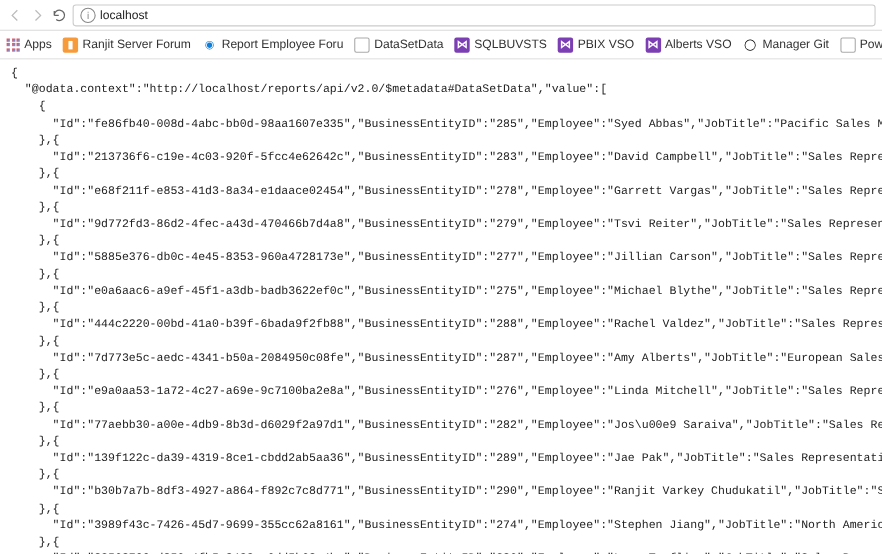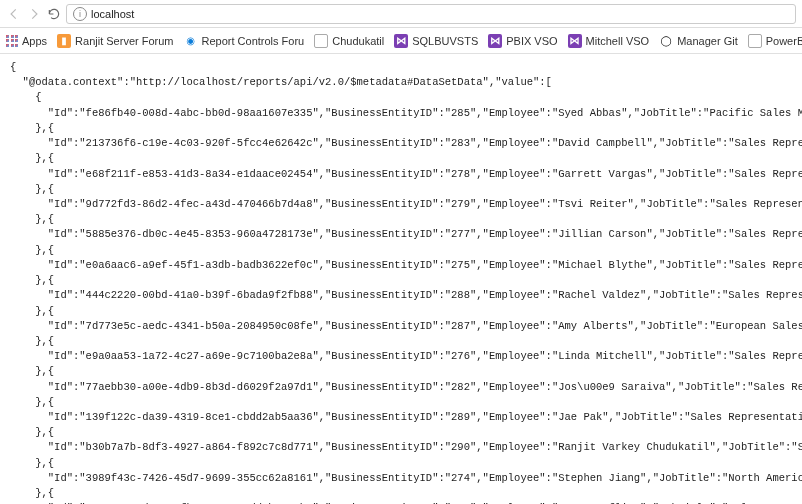--- a/index.html
+++ b/index.html
@@ -104,37 +104,37 @@
         <span></span>
       </span>
     <span>Apps</span>
   </div>
   <div class="bm">
     <span class="fav fav-orange">▮</span>
     <span>Ranjit Server Forum</span>
   </div>
   <div class="bm">
     <span class="fav fav-blue-swirl">◉</span>
-    <span>Report Controls Foru</span>
+    <span>Report Employee Foru</span>
   </div>
   <div class="bm">
     <span class="fav fav-white-box"></span>
-    <span>Chudukatil</span>
+    <span>DataSetData</span>
   </div>
   <div class="bm">
     <span class="fav fav-purple">⋈</span>
     <span>SQLBUVSTS</span>
   </div>
   <div class="bm">
     <span class="fav fav-purple">⋈</span>
     <span>PBIX VSO</span>
   </div>
   <div class="bm">
     <span class="fav fav-purple">⋈</span>
-    <span>Mitchell VSO</span>
+    <span>Alberts VSO</span>
   </div>
   <div class="bm">
     <span class="fav fav-github">◯</span>
     <span>Manager Git</span>
   </div>
   <div class="bm">
     <span class="fav fav-doc"></span>
     <span>PowerBI Wiki</span>
   </div>
 

